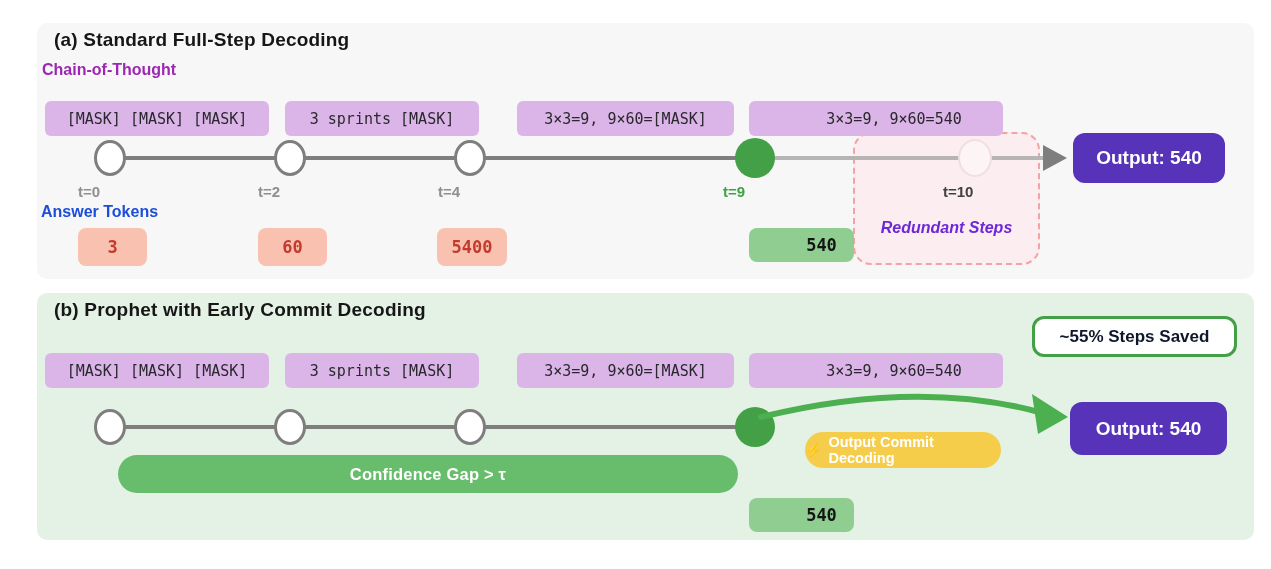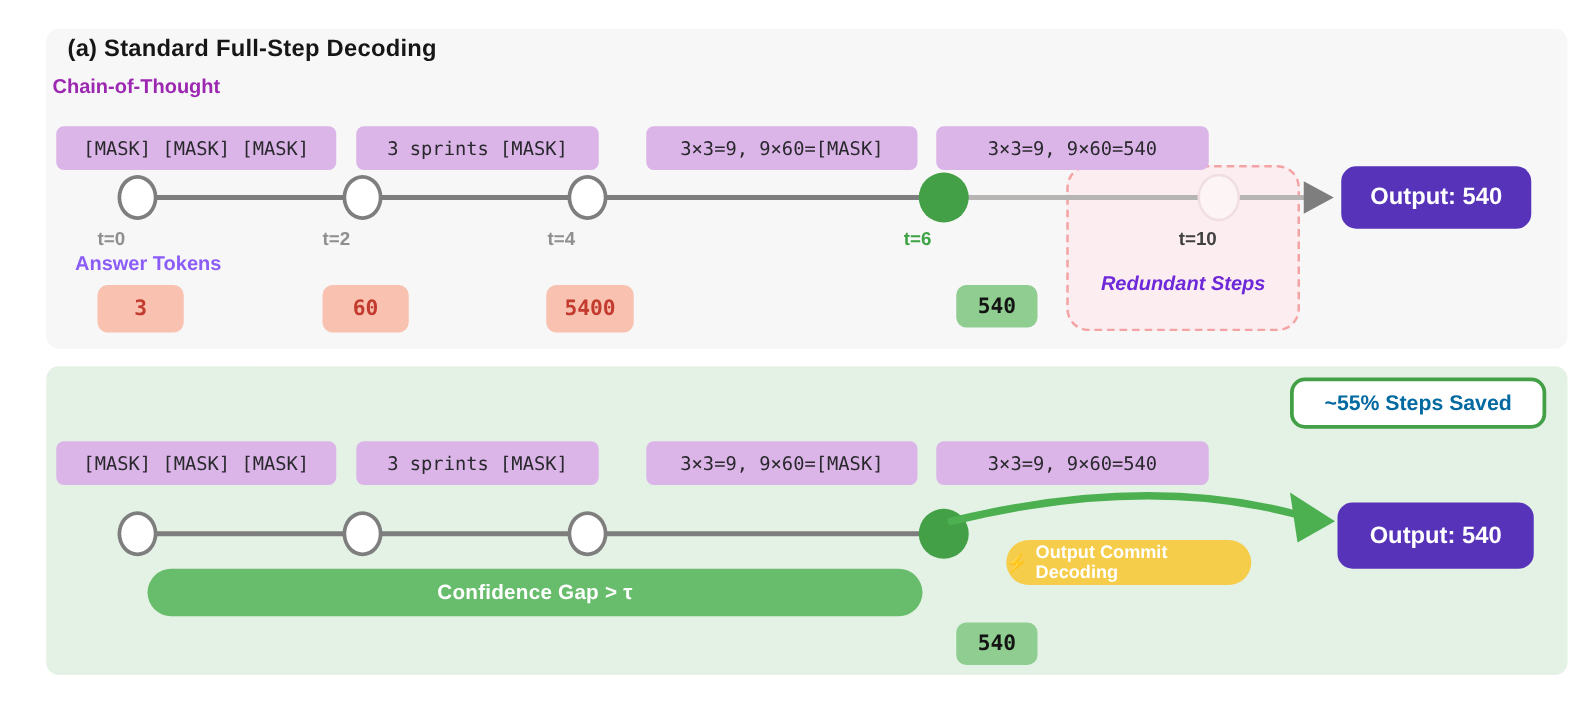--- a/index.html
+++ b/index.html
@@ -5,62 +5,62 @@
   html,body{margin:0;padding:0;background:#fff;}
   .canvas{position:relative;width:1271px;height:569px;background:#ffffff;
           font-family:"Liberation Sans",sans-serif;overflow:hidden;}
   .panel{position:absolute;left:37px;width:1217px;border-radius:10px;}
   .panel-a{top:23px;height:256px;background:#f7f7f8;}
   .panel-b{top:293px;height:247px;background:#e4f2e6;}
   .panel-title{position:absolute;left:17px;top:6px;margin:0;font-size:19px;font-weight:bold;
                color:#161616;letter-spacing:.2px;}
   .mini-label{position:absolute;font-size:16px;font-weight:bold;}
   .cot{left:5px;top:38px;color:#9c27b0;text-align:center;}
-  .ans{left:23px;top:180px;color:#8b5cf6;}
+  .ans{left:4px;top:180px;color:#1d4ed8;}
   .maskbox{position:absolute;top:78px;height:35px;background:#dcb5e8;border-radius:6px;
            display:flex;align-items:center;justify-content:center;
            font-family:"DejaVu Sans Mono",monospace;font-size:15px;color:#28282d;}
   .panel-b .maskbox{top:60px;}
   .mb1{left:8px;width:224px;}.mb2{left:248px;width:194px;}
-  .mb3{left:480px;width:217px;}.mb4{left:712px;width:218px;}
+  .mb3{left:480px;width:217px;}.mb4{left:712px;width:218px;padding-left:36px;}
   .hline{position:absolute;height:4px;border-radius:2px;}
   .line-a1{left:73px;top:133px;width:645px;background:#7e7e7e;}
   .line-a2{left:718px;top:133px;width:292px;background:#b7b4b4;}
   .line-b{left:76px;top:132px;width:642px;background:#7e7e7e;}
   .node{position:absolute;border-radius:50%;box-sizing:border-box;}
   .node.open{width:32px;height:36px;background:#ffffff;border:3px solid #7e7e7e;}
   .node.done{width:40px;height:40px;background:#43a047;}
   .node.ghost{width:34px;height:38px;background:#fdf4f6;border:2px solid #f1dee2;}
   .tlabel{position:absolute;top:160px;width:64px;text-align:left;font-size:15px;font-weight:bold;}
   .t-gray{color:#8f8f8f;font-weight:600;}
   .t-green{color:#3da344;}
   .t-ghost{color:#404040;}
   .token{position:absolute;top:205px;height:38px;border-radius:8px;
          display:flex;align-items:center;justify-content:center;
          font-family:"DejaVu Sans Mono",monospace;font-weight:bold;font-size:17px;}
   .token.warm{background:#f9c2b0;color:#c23b2e;}
   .token.good{background:#8fce90;color:#141414;height:34px;}
   .tk1{left:41px;width:69px;}.tk2{left:221px;width:69px;}.tk3{left:400px;width:70px;}
-  .tk4{left:728px;width:65px;}
+  .tk4{left:712px;width:65px;padding-left:40px;}
   .redzone{position:absolute;left:816px;top:109px;width:187px;height:133px;
            background:rgba(252,236,238,.9);border:2px dashed #f3a3a3;border-radius:18px;
            display:flex;align-items:flex-end;justify-content:center;
            padding-bottom:26px;box-sizing:border-box;}
   .redzone-label{font-size:16px;font-weight:bold;font-style:italic;color:#6d28d9;}
   .arrowhead-a{position:absolute;left:1006px;top:122px;width:0;height:0;
                border-left:24px solid #7e7e7e;border-top:13px solid transparent;
                border-bottom:13px solid transparent;}
   .output{position:absolute;background:#5633b8;border-radius:12px;color:#ffffff;
           font-weight:bold;font-size:19px;display:flex;align-items:center;justify-content:center;}
   .output-a{left:1036px;top:110px;width:152px;height:50px;}
   .output-b{left:1033px;top:109px;width:157px;height:53px;}
-  .badge{position:absolute;left:995px;top:9px;width:205px;height:41px;background:#ffffff;
+  .badge{position:absolute;left:995px;top:23px;width:205px;height:41px;background:#ffffff;
          border:3px solid #43a047;border-radius:12px;box-sizing:border-box;
          display:flex;align-items:center;justify-content:center;
-         font-size:17px;font-weight:bold;color:#0369a1;}
+         font-size:17px;font-weight:bold;color:#0f172a;}
   .confbar{position:absolute;left:81px;top:162px;width:620px;height:38px;background:#68bd6c;
            border-radius:19px;display:flex;align-items:center;justify-content:center;
            color:#ffffff;font-weight:bold;font-size:16.5px;letter-spacing:.2px;}
   .ecd{position:absolute;left:768px;top:139px;width:196px;height:36px;background:#f6cd4a;
        border-radius:18px;display:flex;align-items:center;justify-content:center;gap:6px;
        color:#ffffff;font-weight:bold;font-size:14.5px;}
   .bolt{color:#f59a1d;font-size:14px;}
   .token-b{top:205px;}
   .jump-svg{position:absolute;left:0;top:0;pointer-events:none;}
 </style>
@@ -87,33 +87,34 @@
     <div class="node open" style="left:57px;top:117px;"></div>
     <div class="node open" style="left:237px;top:117px;"></div>
     <div class="node open" style="left:417px;top:117px;"></div>
     <div class="node done" style="left:698px;top:115px;"></div>
     <div class="node ghost" style="left:921px;top:116px;"></div>
     <div class="arrowhead-a"></div>
 
     <div class="tlabel t-gray" style="left:41px;">t=0</div>
     <div class="tlabel t-gray" style="left:221px;">t=2</div>
     <div class="tlabel t-gray" style="left:401px;">t=4</div>
-    <div class="tlabel t-green" style="left:686px;">t=6</div>
+    <div class="tlabel t-green" style="left:686px;">t=9</div>
     <div class="tlabel t-ghost" style="left:906px;">t=10</div>
 
     <div class="mini-label ans">Answer Tokens</div>
     <div class="token warm tk1">3</div>
     <div class="token warm tk2">60</div>
     <div class="token warm tk3">5400</div>
     <div class="token good tk4">540</div>
 
     <div class="output output-a">Output: 540</div>
   </section>
 
   <section class="panel panel-b">
+    <h2 class="panel-title">(b) Prophet with Early Commit Decoding</h2>
     <div class="badge">~55% Steps Saved</div>
 
     <div class="maskbox mb1">[MASK] [MASK] [MASK]</div>
     <div class="maskbox mb2">3 sprints [MASK]</div>
     <div class="maskbox mb3">3×3=9, 9×60=[MASK]</div>
     <div class="maskbox mb4">3×3=9, 9×60=540</div>
 
     <div class="hline line-b"></div>
     <div class="node open" style="left:57px;top:116px;"></div>
     <div class="node open" style="left:237px;top:116px;"></div>

